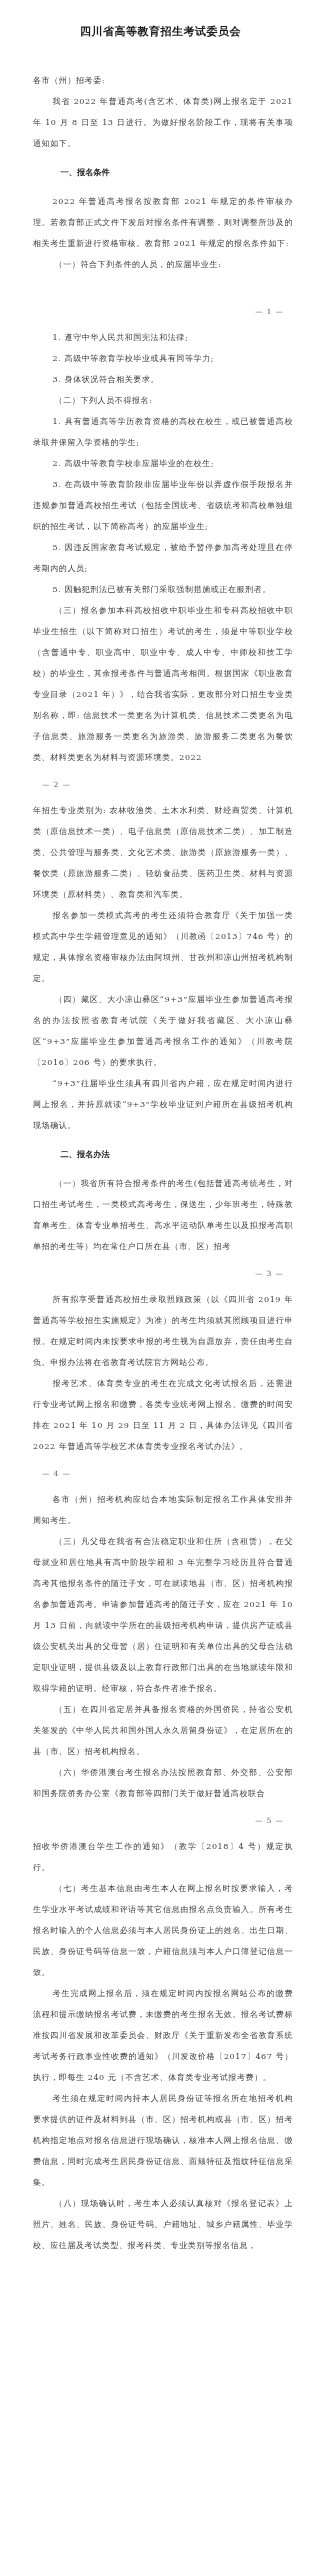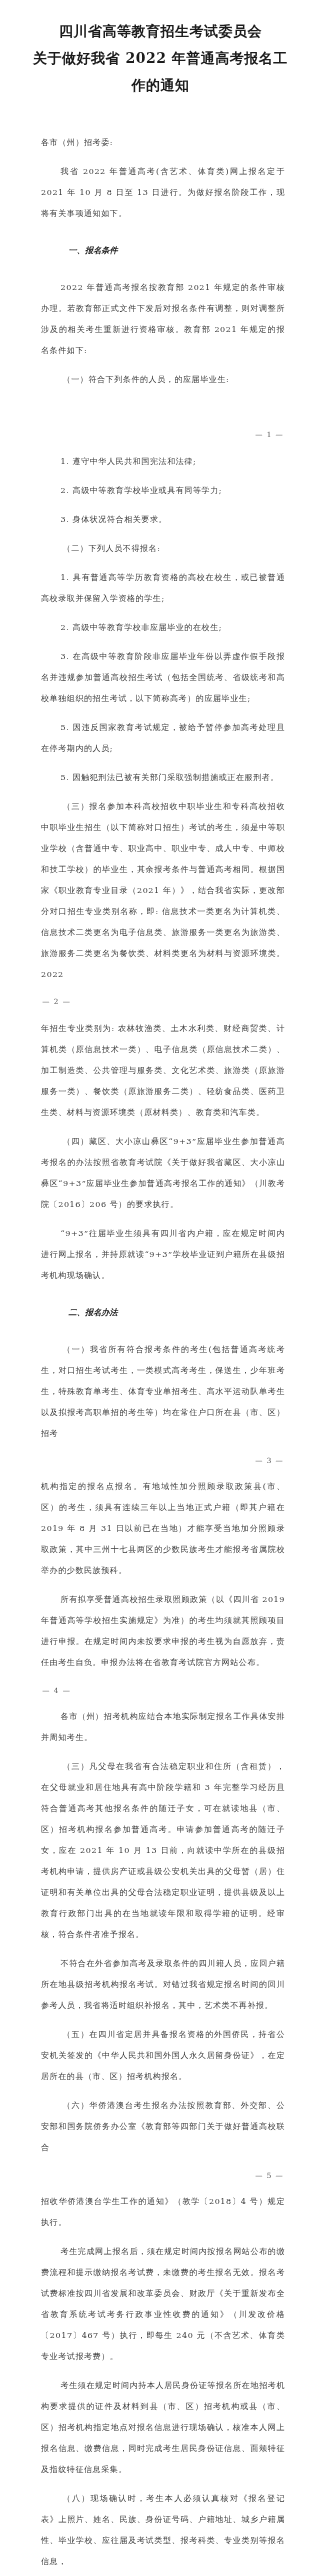--- a/index.html
+++ b/index.html
@@ -13,65 +13,63 @@
     }
     .doc {
       padding: 17.5px 20.6px 0 33px;
       width: 260px;
     }
     .title {
       font-family: "DejaVu Serif", serif;
       font-weight: bold;
       color: #1c1c1c;
       text-align: center;
-      font-size: 14px;
+      font-size: 11px;
       letter-spacing: 0.5px;
       line-height: 27px;
       margin-left: -5.2px;
     }
     .title.t1 { margin-top: 0; }
     .spacer-after-title { height: 25px; }
     .p {
       font-size: 8px;
       line-height: 21px;
       text-align: justify;
       text-align-last: left;
       letter-spacing: 0.6px;
-      margin: 8px;
+      margin: 0;
     }
     .p.indent { text-indent: 19.6px; }
     .p.item { text-indent: 21.6px; }
     .p.noindent { text-indent: 0; }
     .h {
       font-family: "DejaVu Sans", sans-serif;
       font-weight: bold;
       font-size: 8.2px;
       line-height: 21px;
       color: #1f1f1f;
       text-indent: 19.6px;
-      margin: 16px;
-      font-style: italic;
+      margin: 8px;
     }
     .pageno {
       font-size: 7.2px;
       color: #555;
       line-height: 15.5px;
       margin: 9.3px 0 7.2px 0;
       letter-spacing: 1px;
     }
     .pageno.right { text-align: right; padding-right: 9.3px; }
     .pageno.left { text-align: left; padding-left: 9.3px; }
   </style>
 </head>
 <body>
 
 <div class="doc">
 
   <div class="title t1">四川省高等教育招生考试委员会</div>
-  <div class="title">关于做好我省 2022 年普通高考报名工作的通知</div>
   <div class="spacer-after-title"></div>
 
   <p class="p noindent">各市（州）招考委:</p>
   <p class="p indent">我省 2022 年普通高考(含艺术、体育类)网上报名定于 2021 年 10 月 8 日至 13 日进行。为做好报名阶段工作，现将有关事项通知如下。</p>
 
   <p class="h">一、报名条件</p>
   <p class="p indent">2022 年普通高考报名按教育部 2021 年规定的条件审核办理。若教育部正式文件下发后对报名条件有调整，则对调整所涉及的相关考生重新进行资格审核。教育部 2021 年规定的报名条件如下:</p>
   <p class="p item">（一）符合下列条件的人员，的应届毕业生:</p>
   <div style="height:20.6px"></div>
   <div class="pageno right">— 1 —</div>
@@ -80,34 +78,35 @@
   <p class="p indent">3. 身体状况符合相关要求。</p>
   <p class="p item">（二）下列人员不得报名:</p>
   <p class="p indent">1. 具有普通高等学历教育资格的高校在校生，或已被普通高校录取并保留入学资格的学生;</p>
   <p class="p indent">2. 高级中等教育学校非应届毕业的在校生;</p>
   <p class="p indent">3. 在高级中等教育阶段非应届毕业年份以弄虚作假手段报名并违规参加普通高校招生考试（包括全国统考、省级统考和高校单独组织的招生考试，以下简称高考）的应届毕业生;</p>
   <p class="p indent">5. 因违反国家教育考试规定，被给予暂停参加高考处理且在停考期内的人员;</p>
   <p class="p indent">5. 因触犯刑法已被有关部门采取强制措施或正在服刑者。</p>
   <p class="p item">（三）报名参加本科高校招收中职毕业生和专科高校招收中职毕业生招生（以下简称对口招生）考试的考生，须是中等职业学校（含普通中专、职业高中、职业中专、成人中专、中师校和技工学校）的毕业生，其余报考条件与普通高考相同。根据国家《职业教育专业目录（2021 年）》，结合我省实际，更改部分对口招生专业类别名称，即: 信息技术一类更名为计算机类、信息技术二类更名为电子信息类、旅游服务一类更名为旅游类、旅游服务二类更名为餐饮类、材料类更名为材料与资源环境类。2022</p>
   <div class="pageno left">— 2 —</div>
   <p class="p noindent">年招生专业类别为: 农林牧渔类、土木水利类、财经商贸类、计算机类（原信息技术一类）、电子信息类（原信息技术二类）、加工制造类、公共管理与服务类、文化艺术类、旅游类（原旅游服务一类）、餐饮类（原旅游服务二类）、轻纺食品类、医药卫生类、材料与资源环境类（原材料类）、教育类和汽车类。</p>
+  <p class="p indent">报名参加一类模式高考的考生还须符合教育厅《关于加强一类模式高中学生学籍管理意见的通知》（川教函〔2013〕746 号）的规定，具体报名资格审核办法由阿坝州、甘孜州和凉山州招考机构制定。</p>
   <p class="p item">（四）藏区、大小凉山彝区“9+3”应届毕业生参加普通高考报名的办法按照省教育考试院《关于做好我省藏区、大小凉山彝区“9+3”应届毕业生参加普通高考报名工作的通知》（川教考院〔2016〕206 号）的要求执行。</p>
   <p class="p indent">“9+3”往届毕业生须具有四川省内户籍，应在规定时间内进行网上报名，并持原就读“9+3”学校毕业证到户籍所在县级招考机构现场确认。</p>
 
   <p class="h">二、报名办法</p>
   <p class="p item">（一）我省所有符合报考条件的考生(包括普通高考统考生，对口招生考试考生，一类模式高考考生，保送生，少年班考生，特殊教育单考生、体育专业单招考生、高水平运动队单考生以及拟报考高职单招的考生等）均在常住户口所在县（市、区）招考</p>
   <div class="pageno right">— 3 —</div>
-  <p class="p noindent">机构指定的报名点报名。有地域性加分照顾录取政策县(市、区）的考生，须具有连续三年以上当地正式户籍（即其户籍在 2019 年 8 月 31 日以前已在当地）才能享受当地加分照顾录取政策，其中三州十七县两区的少数民族考生才能报考省属院校举办的少数民族预科。</p>
   <p class="p indent">所有拟享受普通高校招生录取照顾政策（以《四川省 2019 年普通高等学校招生实施规定》为准）的考生均须就其照顾项目进行申报。在规定时间内未按要求申报的考生视为自愿放弃，责任由考生自负。申报办法将在省教育考试院官方网站公布。</p>
+  <p class="p indent">报考艺术、体育类专业的考生在完成文化考试报名后，还需进行专业考试网上报名和缴费，各类专业统考网上报名、缴费的时间安排在 2021 年 10 月 29 日至 11 月 2 日，具体办法详见《四川省 2022 年普通高等学校艺术体育类专业报名考试办法》。</p>
   <div class="pageno left">— 4 —</div>
   <p class="p indent">各市（州）招考机构应结合本地实际制定报名工作具体安排并周知考生。</p>
   <p class="p item">（三）凡父母在我省有合法稳定职业和住所（含租赁），在父母就业和居住地具有高中阶段学籍和 3 年完整学习经历且符合普通高考其他报名条件的随迁子女，可在就读地县（市、区）招考机构报名参加普通高考。申请参加普通高考的随迁子女，应在 2021 年 10 月 13 日前，向就读中学所在的县级招考机构申请，提供房产证或县级公安机关出具的父母暂（居）住证明和有关单位出具的父母合法稳定职业证明，提供县级及以上教育行政部门出具的在当地就读年限和取得学籍的证明。经审核，符合条件者准予报名。</p>
-  <p class="p indent">不符合在外省参加高考及录取条件的四川籍人员，应回户籍所在地县级招考机构报名考试。对错过我省规定报名时间的回川参考人员，我省将适时组织补报名，其中，艺术类不再补报。</p>
   <p class="p item">（五）在四川省定居并具备报名资格的外国侨民，持省公安机关签发的《中华人民共和国外国人永久居留身份证》，在定居所在的县（市、区）招考机构报名。</p>
   <p class="p item">（六）华侨港澳台考生报名办法按照教育部、外交部、公安部和国务院侨务办公室《教育部等四部门关于做好普通高校联合</p>
   <div class="pageno right">— 5 —</div>
   <p class="p noindent">招收华侨港澳台学生工作的通知》（教学〔2018〕4 号）规定执行。</p>
+  <p class="p item">（七）考生基本信息由考生本人在网上报名时按要求输入，考生学业水平考试成绩和评语等其它信息由报名点负责输入。所有考生报名时输入的个人信息必须与本人居民身份证上的姓名、出生日期、民族、身份证号码等信息一致，户籍信息须与本人户口簿登记信息一致。</p>
   <p class="p indent">考生完成网上报名后，须在规定时间内按报名网站公布的缴费流程和提示缴纳报名考试费，未缴费的考生报名无效。报名考试费标准按四川省发展和改革委员会、财政厅《关于重新发布全省教育系统考试考务行政事业性收费的通知》（川发改价格〔2017〕467 号）执行，即每生 240 元（不含艺术、体育类专业考试报考费）。</p>
   <p class="p indent">考生须在规定时间内持本人居民身份证等报名所在地招考机构要求提供的证件及材料到县（市、区）招考机构或县（市、区）招考机构指定地点对报名信息进行现场确认，核准本人网上报名信息、缴费信息，同时完成考生居民身份证信息、面颊特征及指纹特征信息采集。</p>
   <p class="p item">（八）现场确认时，考生本人必须认真核对《报名登记表》上照片、姓名、民族、身份证号码、户籍地址、城乡户籍属性、毕业学校、应往届及考试类型、报考科类、专业类别等报名信息，</p>
 
 </div>
 
 
 </body></html>

